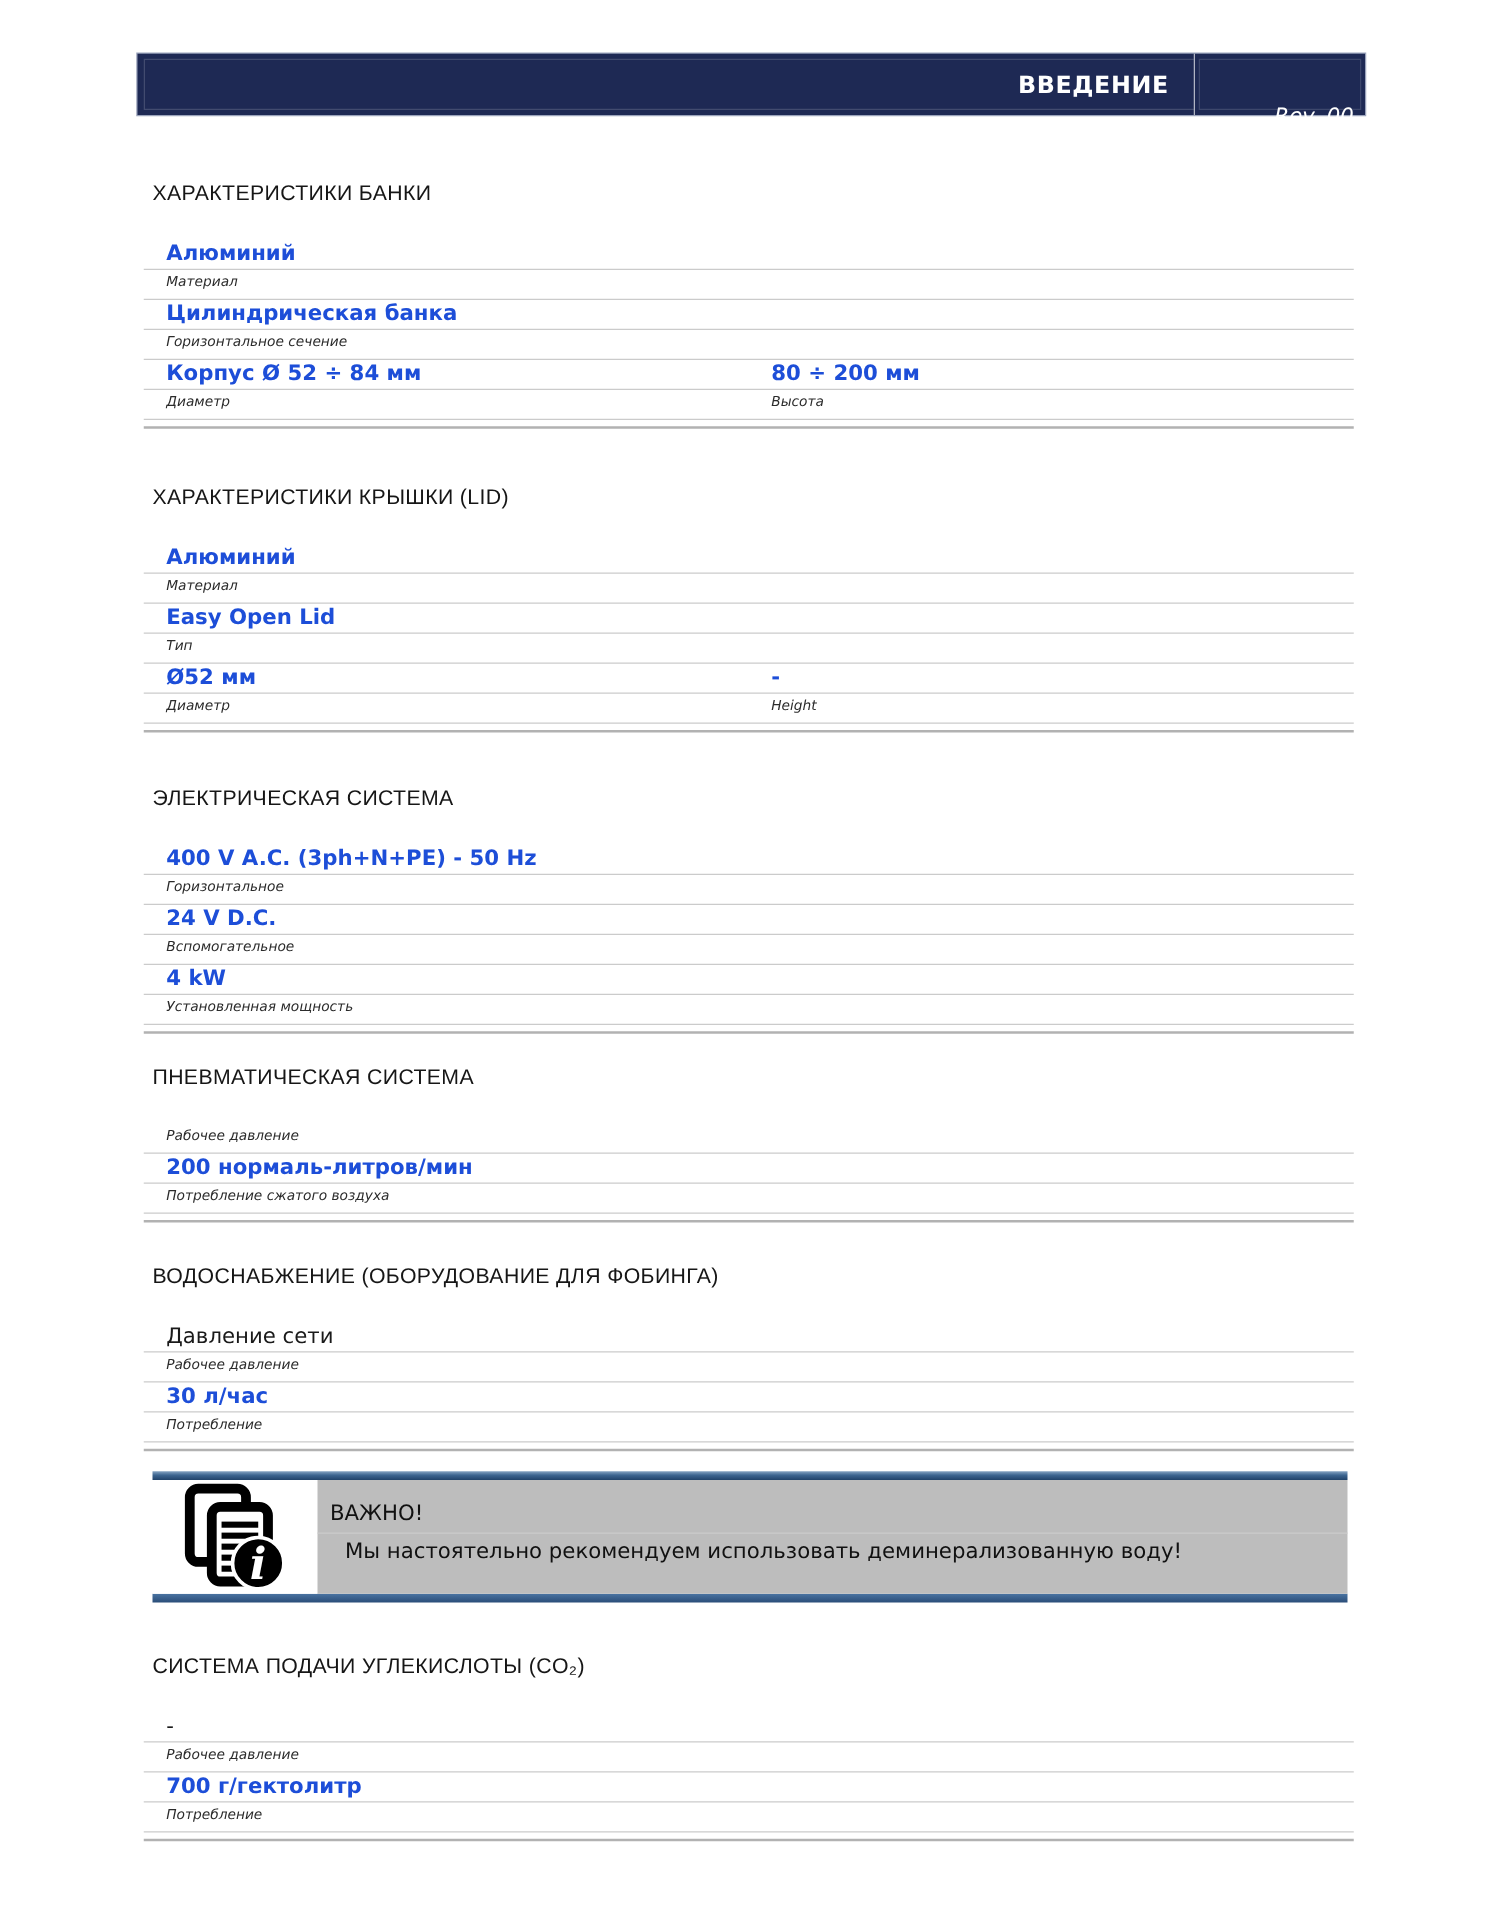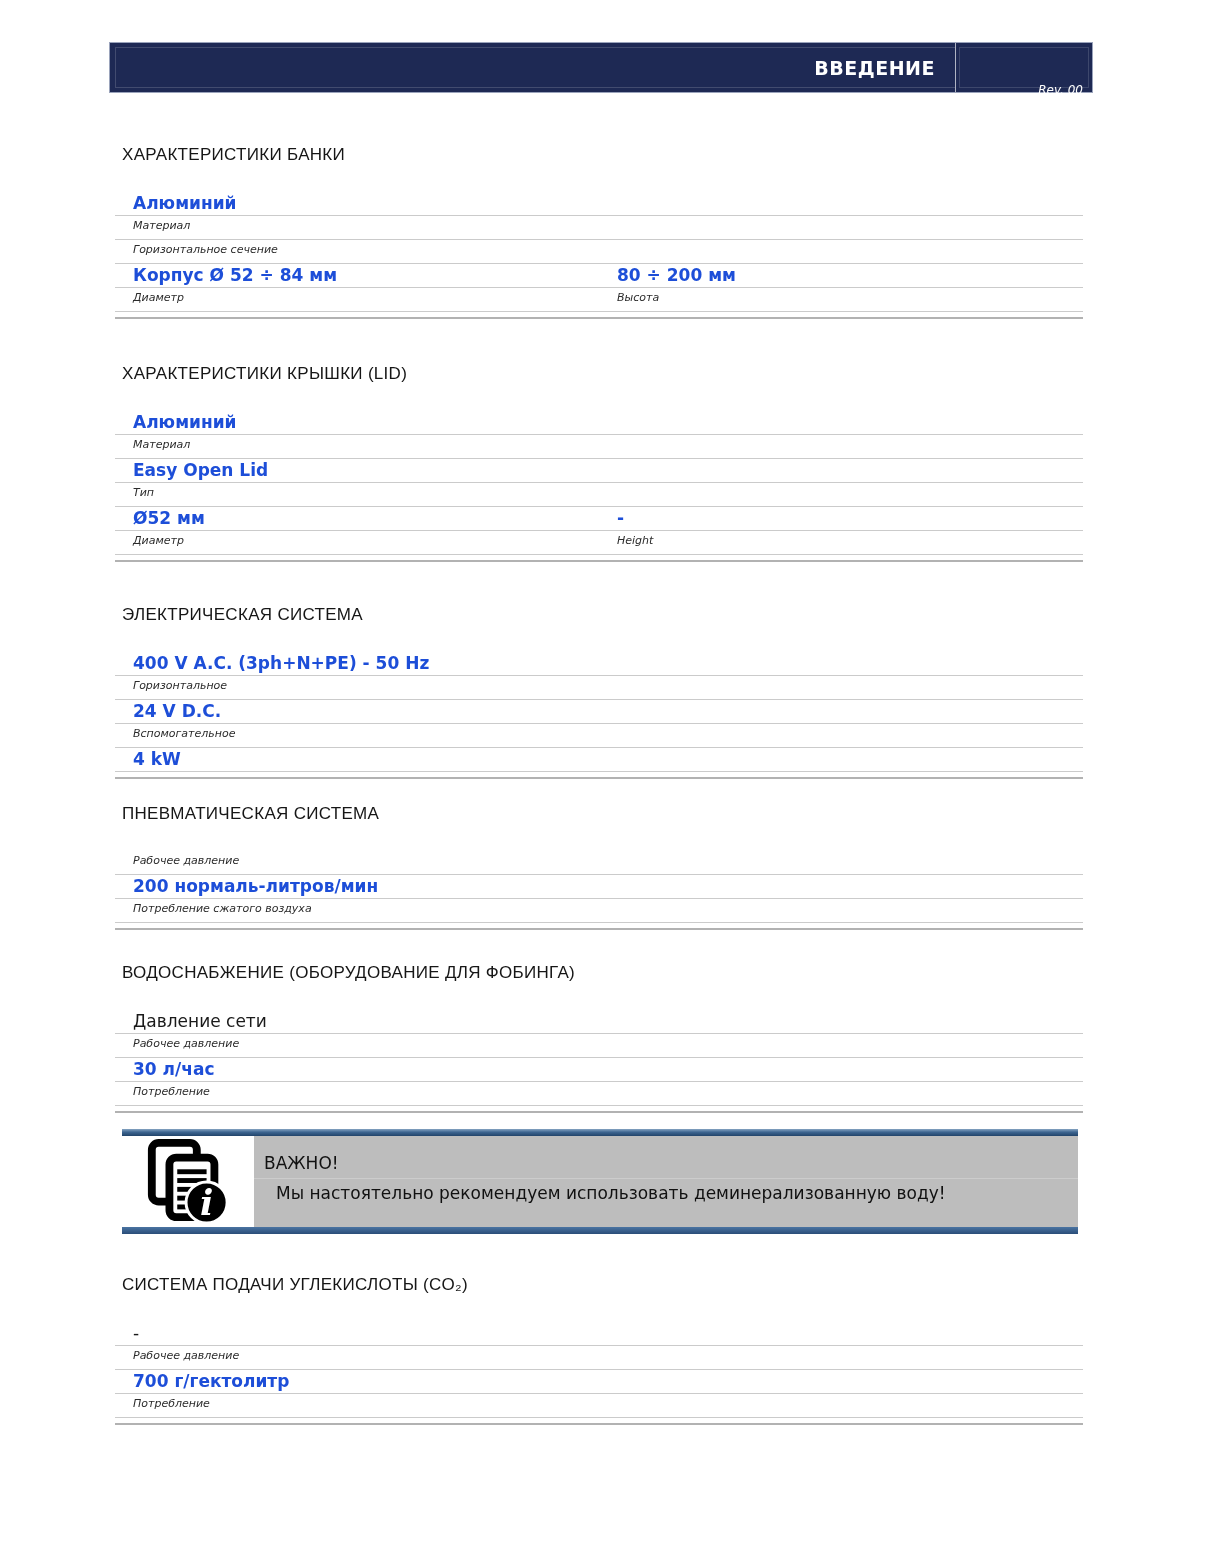--- a/index.html
+++ b/index.html
@@ -42,21 +42,21 @@
     display:flex; flex-direction:column;
     position:relative;
   }
   .dh-rev::after {
     content:""; position:absolute; left:3px; right:3px; top:4px; bottom:4px;
     border:1px solid rgba(255,255,255,0.14);
     pointer-events:none;
   }
   .dh-rev-line {
     flex:1;
-    color:#fff; font-style:italic; font-size:12px;
+    color:#fff; font-style:italic; font-size:17px;
     display:flex; align-items:center; justify-content:flex-end;
     padding-right:9px;
     margin-top:40px;
   }
   .dh-rev-line.first { border-bottom:1px solid rgba(255,255,255,0.22); }
 
   
   .content { position:absolute; left:115px; top:92px; width:968px; }
 
   .sec-heading {
@@ -135,20 +135,23 @@
   <div class="content">
 
     <div>
       <div class="sec-heading mt-54">ХАРАКТЕРИСТИКИ БАНКИ</div>
       <div class="vrow">
         <div class="cell val">Алюминий</div>
       </div>
       <div class="lrow">
         <div class="cell lab">Материал</div>
       </div>
+      <div class="vrow">
+        <div class="cell val">Цилиндрическая банка</div>
+      </div>
       <div class="lrow">
         <div class="cell lab">Горизонтальное сечение</div>
       </div>
       <div class="vrow">
         <div class="cell val">Корпус Ø 52 ÷ 84 мм</div>
         <div class="cell val">80 ÷ 200 мм</div>
       </div>
       <div class="lrow">
         <div class="cell lab">Диаметр</div>
         <div class="cell lab">Высота</div>
@@ -190,20 +193,23 @@
         <div class="cell lab">Горизонтальное</div>
       </div>
       <div class="vrow">
         <div class="cell val">24 V D.C.</div>
       </div>
       <div class="lrow">
         <div class="cell lab">Вспомогательное</div>
       </div>
       <div class="vrow">
         <div class="cell val">4 kW</div>
+      </div>
+      <div class="lrow">
+        <div class="cell lab">Установленная мощность</div>
       </div>
       <div class="endline"></div>
     </div>
 
     <div>
       <div class="sec-heading mt-26">ПНЕВМАТИЧЕСКАЯ СИСТЕМА</div>
       <div class="lrow">
         <div class="cell lab">Рабочее давление</div>
       </div>
       <div class="vrow">

